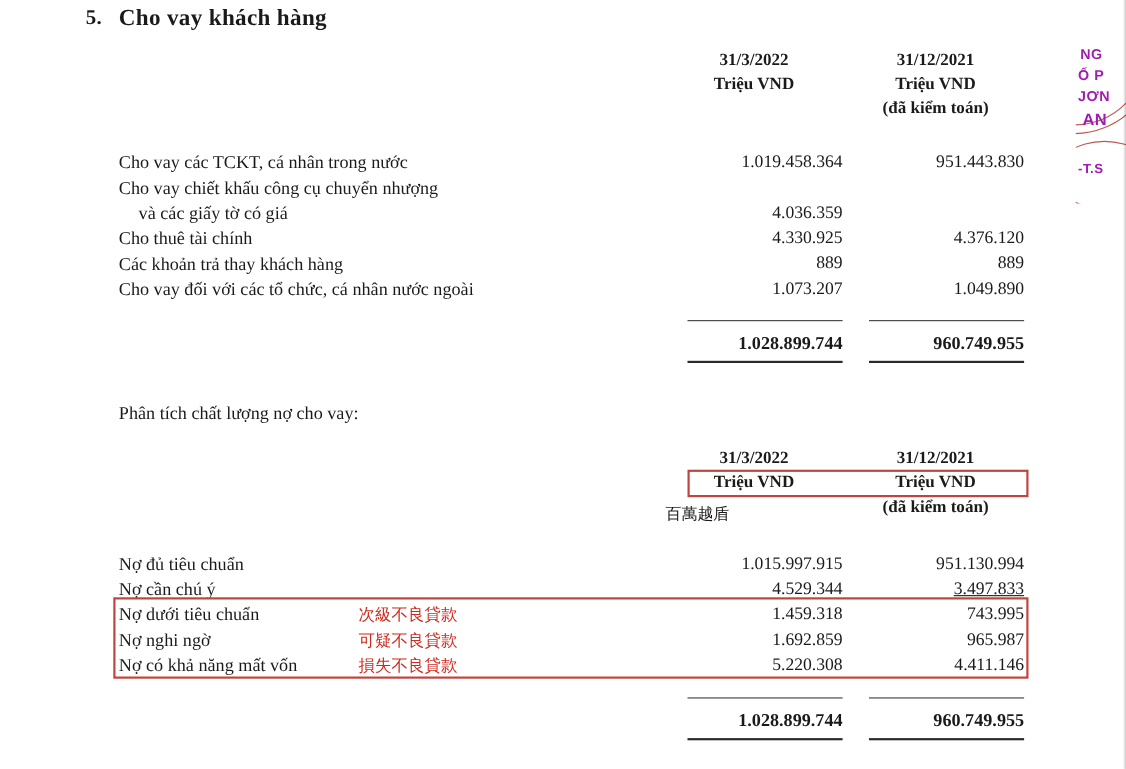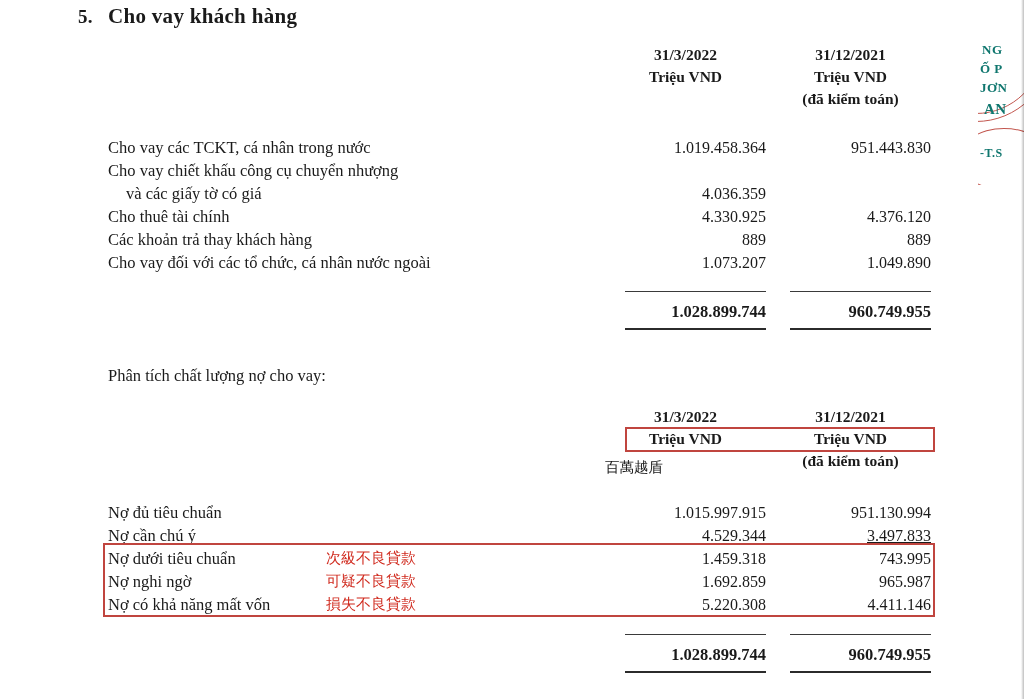--- a/index.html
+++ b/index.html
@@ -88,21 +88,21 @@
 
   
   .redbox {
     border: 2.4px solid #c0453f;
     box-sizing: border-box;
     background: transparent;
   }
   
   .cn-red {
     color: #d02a1e;
-    font-family: Liberation Mono, monospace;
+    font-family: Liberation Sans, sans-serif;
     font-size: 15px;
     line-height: 23px;
     white-space: nowrap;
     font-weight: normal;
   }
   .cn-black {
     color: #1a1a1a;
     font-family: "DejaVu Sans", "Liberation Sans", sans-serif;
     font-size: 14.5px;
     white-space: nowrap;
@@ -110,22 +110,22 @@
 
   
   #stamp {
     right: 0; top: 0;
     width: 46px; height: 185px;
     overflow: hidden;
     pointer-events: none;
   }
   #stamp .stamp-txt {
     position: absolute;
-    color: #0f766e;
-    font-family: Liberation Serif, serif;
+    color: #a21caf;
+    font-family: Liberation Sans, sans-serif;
     font-weight: bold;
     font-size: 13px;
     letter-spacing: 0.5px;
     white-space: nowrap;
   }
   #stamp .arc {
     position: absolute;
     border: 1.8px solid #c2564e;
     border-radius: 50%;
     background: transparent;

